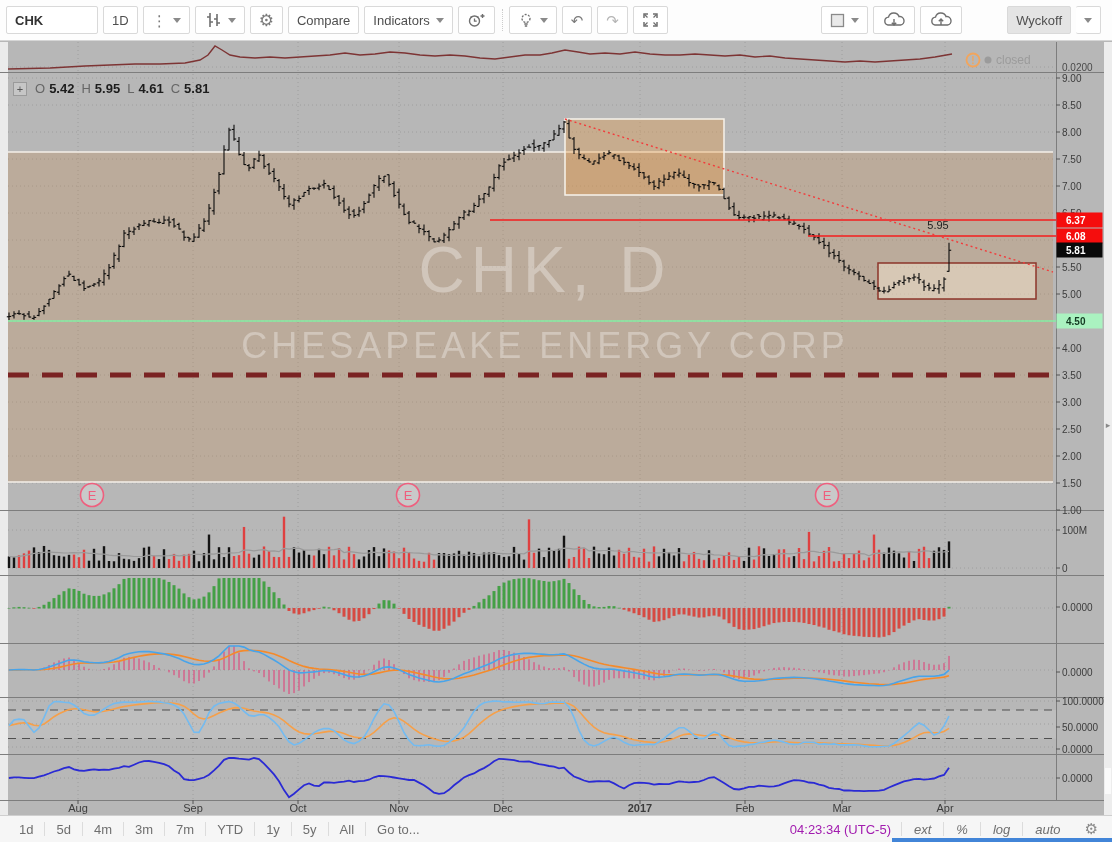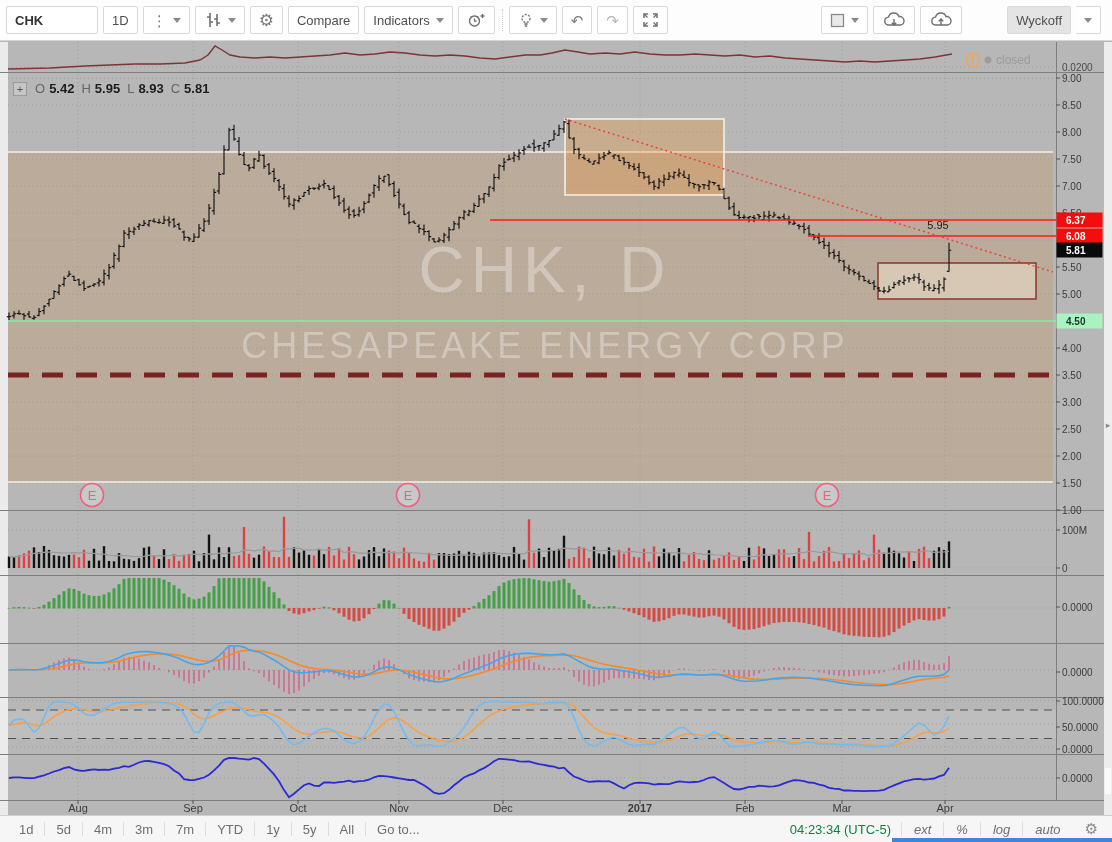--- a/index.html
+++ b/index.html
@@ -31,21 +31,21 @@
   .legend b { color:#1d1d1d; font-weight:bold; margin:0 7px 0 4px; }
 
   
   .bottombar { position:absolute; left:0; top:815px; width:1112px; height:27px; background:#f6f6f6;
                border-top:1px solid #cfcfcf; display:flex; align-items:center; font-size:13px;
                color:#6f6f6f; z-index:6; padding:0 8px; }
   .bottombar .rng { padding:0 11px; cursor:pointer; }
   .bsep { width:1px; height:14px; background:#dcdcdc; }
   .bb-right { margin-left:auto; display:flex; align-items:center; }
   .bb-right .rng { padding:0 12px;font-style:italic; }
-  .clock { color:#15803d; padding-right:10px; }
+  .clock { color:#a21caf; padding-right:10px; }
   .bgear { font-size:15px; color:#8a8a8a; padding:0 6px 0 12px; cursor:pointer; }
 
   
   #chart-svg { position:absolute; left:0; top:0; z-index:1; }
   svg text { font-family:"Liberation Sans", sans-serif; }
   .bluebar { position:absolute; left:892px; top:838px; width:220px; height:4px; background:#4285d8; z-index:7; }
 </style>
 </head>
 <body>
 
@@ -1430,21 +1430,21 @@
       </g>
     </svg>
 
   <div class="legend">
     <span class="plusbox">+</span>
     <span>O</span>
       <b>5.42</b>
     <span>H</span>
       <b>5.95</b>
     <span>L</span>
-      <b>8.93</b>
+      <b>4.61</b>
     <span>C</span>
       <b>5.81</b>
   </div>
 
   <div class="bottombar">
     <span class="rng">1d</span>
       <span class="bsep"></span>
     <span class="rng">5d</span>
       <span class="bsep"></span>
     <span class="rng">4m</span>

